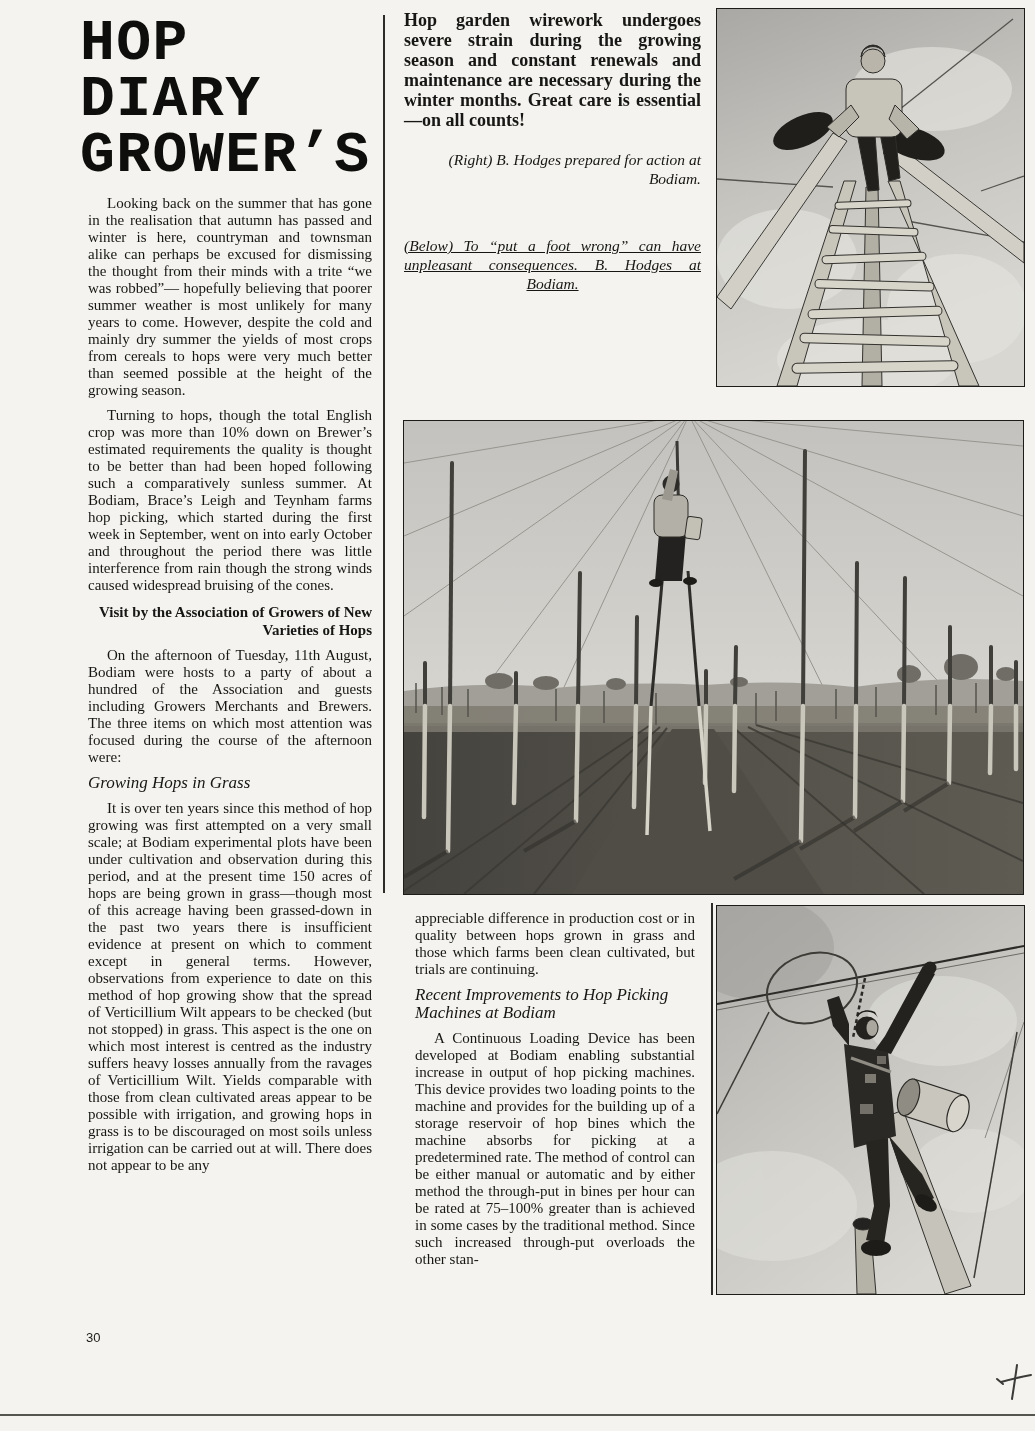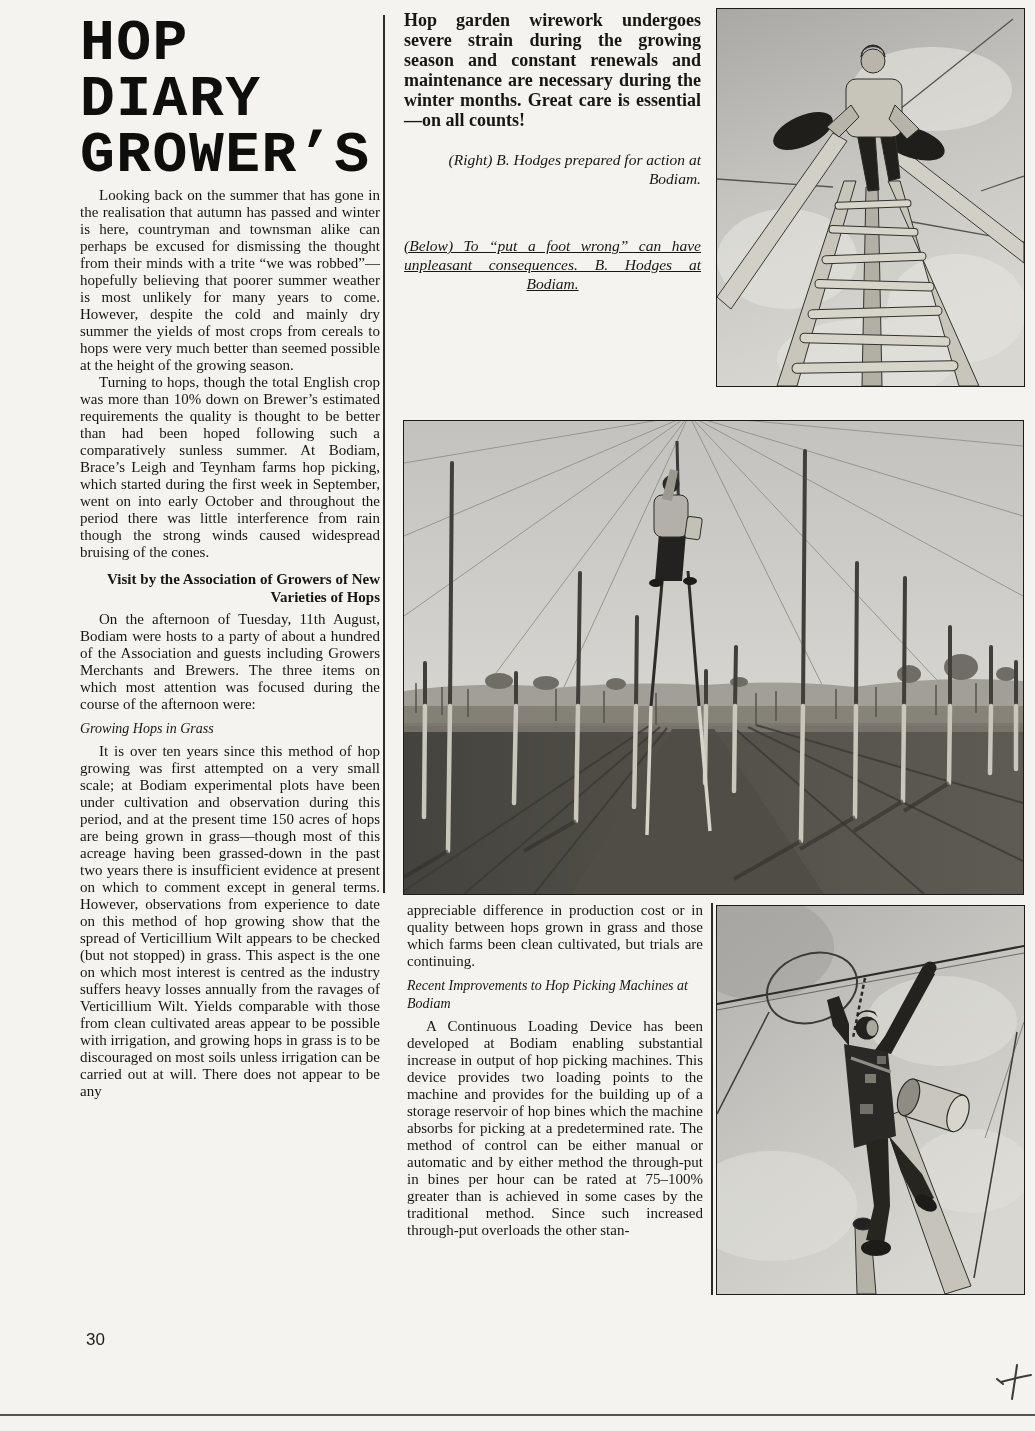--- a/index.html
+++ b/index.html
@@ -9,44 +9,44 @@
     font-family:"Liberation Serif", serif; color:#161614;
   }
   
   .masthead {
     position:absolute; left:80px; top:16px; width:310px;
     font-family:Liberation Mono, monospace; font-weight:bold;
     font-size:58px; line-height:56px; letter-spacing:1.5px; color:#0e0e0c;
   }
   
   .col { position:absolute; text-align:justify; font-size:15px; line-height:17px; }
-  .col p { margin:0; }
+  .col p { margin:8px; }
   .col p.indent { text-indent:19px; }
   .bold-head { font-weight:bold; margin-top:9px !important; margin-bottom:5px !important; text-align:right; line-height:18px; }
-  .ital-head { font-style:italic; margin-top:7px !important; margin-bottom:5px !important; text-align:left; font-size:14px; line-height:18px; }
+  .ital-head { font-style:italic; margin-top:7px !important; margin-bottom:5px !important; text-align:left; font-size:17px; line-height:18px; }
   .intro-bold {
     position:absolute; left:404px; top:10px; width:297px;
     font-weight:bold; font-size:18px; line-height:20px; text-align:justify;
   }
   .caption {
     position:absolute; left:404px; width:297px;
     font-style:italic; font-size:15.5px; line-height:19px;
   }
   .cap-center { text-align:center; }
   .cap-just-center { text-align:justify; text-align-last:center;text-decoration:underline; }
   .cap-just { text-align:justify; }
   
   .photo { position:absolute; border:1.5px solid #1c1c19; background:#c9c8c4; padding:0; margin:0; }
   .photo svg { display:block; width:100%; height:100%; }
   
   .vrule { position:absolute; width:2px; background:#2c2c29; }
   .hrule { position:absolute; height:2px; background:#55554f; }
   .page-number {
     position:absolute; left:86px; top:1330px;
-    font-family:"Liberation Sans", sans-serif; font-size:17px; color:#1d1d1a;
+    font-family:"Liberation Sans", sans-serif; font-size:13px; color:#1d1d1a;
   }
   .cross-mark { position:absolute; left:993px; top:1360px; width:42px; height:44px; }
 </style>
 </head>
 <body>
 
 <div class="page">
 
   <div class="masthead">
     <div>HOP</div>

